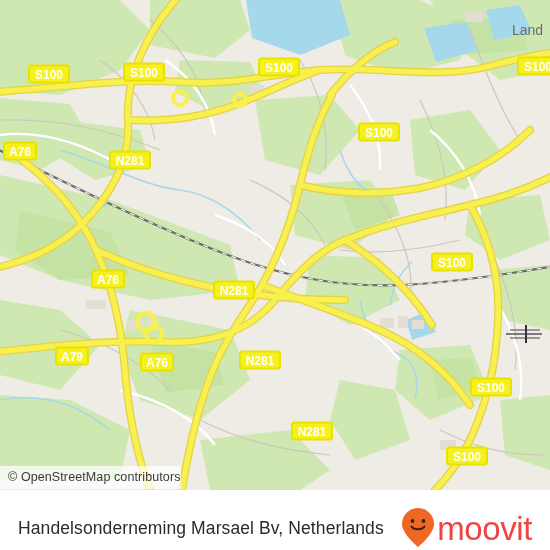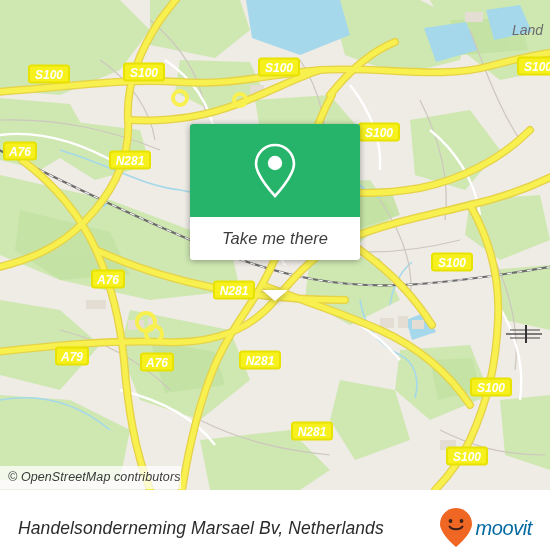--- a/index.html
+++ b/index.html
@@ -1,17 +1,17 @@
 <!DOCTYPE html>
 <html><head>
 <meta charset="utf-8">
 <style>
   html,body{margin:0;padding:0;background:#fff;}
   body{font-family:"Liberation Sans", sans-serif;}
-  .screen{position:relative;width:550px;height:550px;overflow:hidden;background:#fff;font-style:italic;}
+  .screen{position:relative;width:550px;height:550px;overflow:hidden;background:#fff;}
 
   
   .map{position:absolute;left:0;top:0;width:550px;height:490px;overflow:hidden;background:#efebe5;}
   .map svg{position:absolute;left:0;top:0;}
 
   
   .attrib{
     position:absolute;left:0;top:466px;
     background:rgba(255,255,255,.72);
     padding:4px 0 5px 8px;
@@ -39,21 +39,21 @@
     border-left:13px solid transparent;
     border-right:13px solid transparent;
     border-top:11px solid #fff;
   }
 
   
   .footer{position:absolute;left:0;top:490px;width:550px;height:60px;background:#fff;overflow:hidden;}
   .footer-inner{position:relative;display:flex;align-items:center;height:60px;padding:8px 18px;justify-content:space-between;}
   .place-title{font-size:17.5px;color:#2b2b2b;letter-spacing:.1px;white-space:nowrap;}
   .brand{display:flex;align-items:center;gap:2px;}
-  .brand-word{font-size:20px;color:#0369a1;letter-spacing:-.4px;line-height:1;}
+  .brand-word{font-size:33px;color:#ef4444;letter-spacing:-.4px;line-height:1;}
 </style>
 </head>
 <body>
 
 <div class="screen">
 
   <div class="map">
     <svg width="550" height="490" viewBox="0 0 550 490" xmlns="http://www.w3.org/2000/svg">
       <defs>
         <pattern id="rail" width="10" height="4" patternUnits="userSpaceOnUse">
@@ -263,32 +263,20 @@
           <g>
             <rect x="292" y="422.5" width="40" height="17" rx="2.5" fill="#f6f11c" stroke="#e8e200" stroke-width="2"></rect>
             <text x="312" y="435.6" text-anchor="middle" font-family="Liberation Sans, sans-serif" font-size="12" font-weight="bold" fill="#ffffff">N281</text>
           </g>
         </g>
     </svg>
 
     <div class="attrib">© OpenStreetMap contributors</div>
   </div>
 
-  <div class="card">
-    <div class="card-top">
-      <svg width="46" height="58" viewBox="0 0 46 58">
-        <path d="M23 3 C12.5 3 4 11.5 4 22 C4 34 23 54 23 54 C23 54 42 34 42 22 C42 11.5 33.5 3 23 3 Z" fill="none" stroke="#ffffff" stroke-width="2.6"></path>
-        <circle cx="23" cy="21" r="7.2" fill="#ffffff"></circle>
-      </svg>
-    </div>
-    <div class="card-bottom">
-      <span class="card-label">Take me there</span>
-    </div>
-    <div class="card-tail"></div>
-  </div>
 
   <div class="footer">
     <div class="footer-inner">
       <div class="place-title">Handelsonderneming Marsael Bv, Netherlands</div>
       <div class="brand">
         <svg width="34" height="42" viewBox="0 0 34 42">
           <path d="M17 1 C8.2 1 1 8.2 1 17 C1 27 17 40 17 40 C17 40 33 27 33 17 C33 8.2 25.8 1 17 1 Z" fill="#ef6723"></path>
           <circle cx="11.5" cy="14" r="1.9" fill="#3a2118"></circle>
           <circle cx="22.5" cy="14" r="1.9" fill="#3a2118"></circle>
           <path d="M10.5 19.5 C13 23.2 21 23.2 23.5 19.5" fill="none" stroke="#3a2118" stroke-width="2" stroke-linecap="round"></path>

